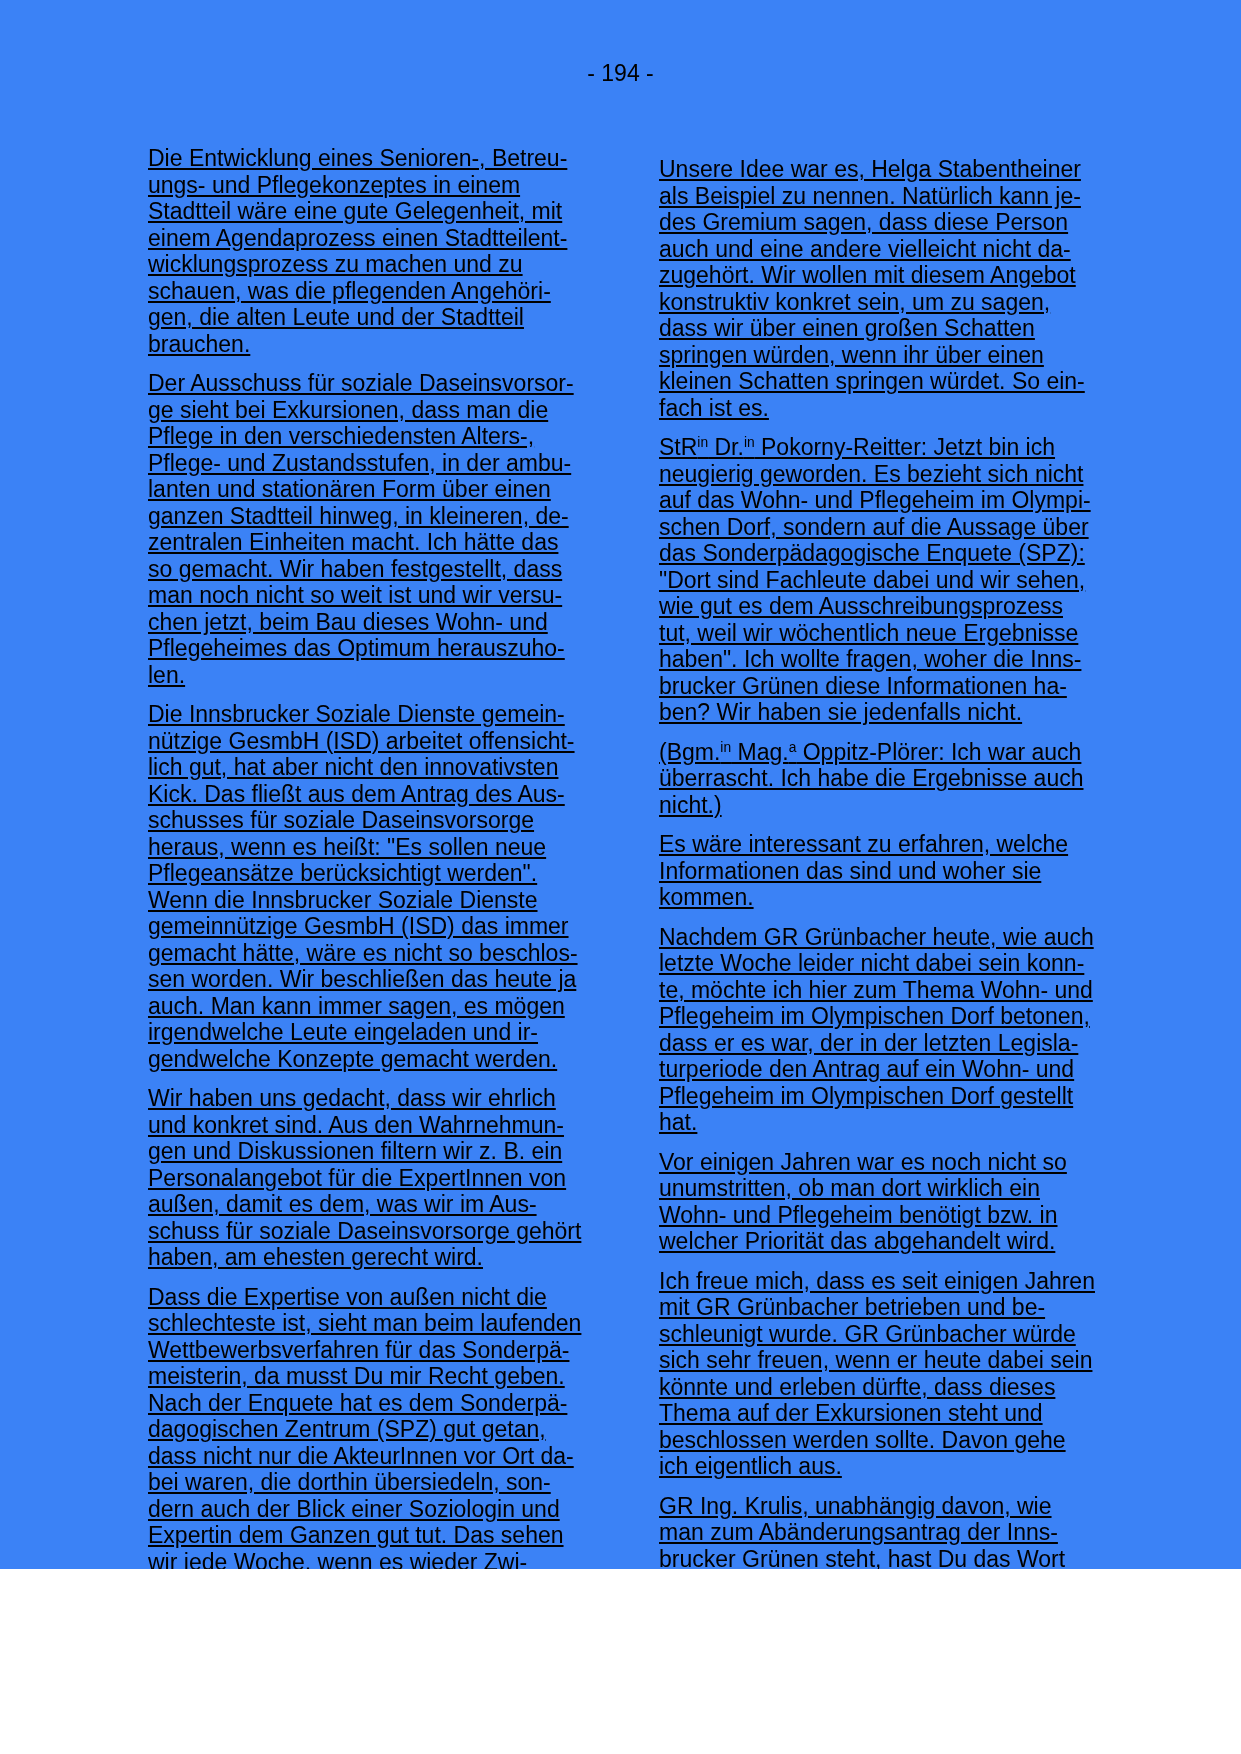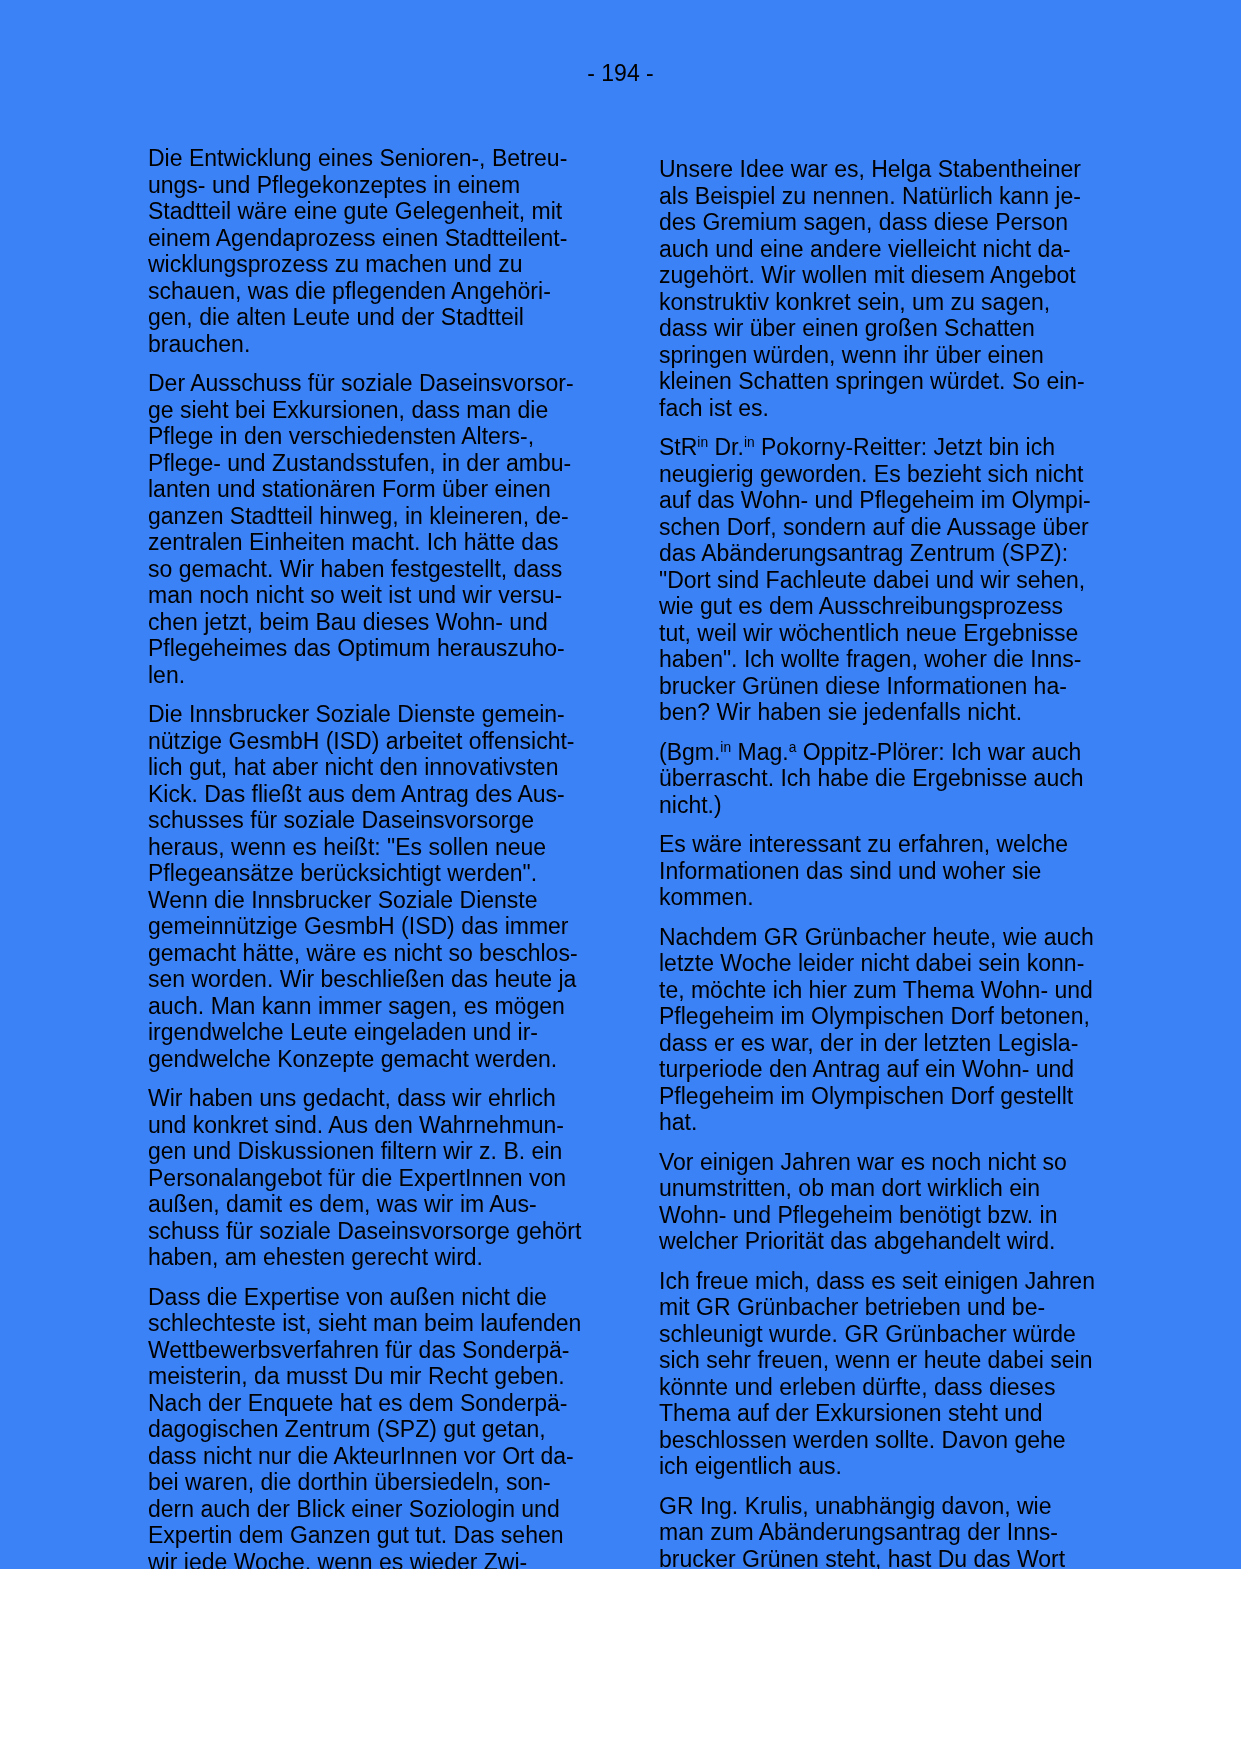--- a/index.html
+++ b/index.html
@@ -22,20 +22,21 @@
     left: 0;
     right: 0;
     text-align: center;
     font-size: 23px;
     line-height: 26.5px;
   }
   .column {
     position: absolute;
     top: 145px;
     width: 438px;
+    text-decoration: underline;
   }
   .column-left  { left: 148px; }
   .column-right { left: 659px; margin-top: 11px; }
   .para {
     margin: 0 0 13px 0;
   }
   .line {
     font-size: 23px;
     line-height: 26.5px;
     white-space: pre;
@@ -146,21 +147,21 @@
         <div class="line">dass wir über einen großen Schatten</div>
         <div class="line">springen würden, wenn ihr über einen</div>
         <div class="line">kleinen Schatten springen würdet. So ein-</div>
         <div class="line">fach ist es.</div>
       </div>
       <div class="para">
         <div class="line">StR<sup>in</sup> Dr.<sup>in</sup> Pokorny-Reitter: Jetzt bin ich</div>
         <div class="line">neugierig geworden. Es bezieht sich nicht</div>
         <div class="line">auf das Wohn- und Pflegeheim im Olympi-</div>
         <div class="line">schen Dorf, sondern auf die Aussage über</div>
-        <div class="line">das Abänderungsantrag Zentrum (SPZ):</div>
+        <div class="line">das Sonderpädagogische Enquete (SPZ):</div>
         <div class="line">"Dort sind Fachleute dabei und wir sehen,</div>
         <div class="line">wie gut es dem Ausschreibungsprozess</div>
         <div class="line">tut, weil wir wöchentlich neue Ergebnisse</div>
         <div class="line">haben". Ich wollte fragen, woher die Inns-</div>
         <div class="line">brucker Grünen diese Informationen ha-</div>
         <div class="line">ben? Wir haben sie jedenfalls nicht.</div>
       </div>
       <div class="para">
         <div class="line">(Bgm.<sup>in</sup> Mag.<sup>a</sup> Oppitz-Plörer: Ich war auch</div>
         <div class="line">überrascht. Ich habe die Ergebnisse auch</div>

